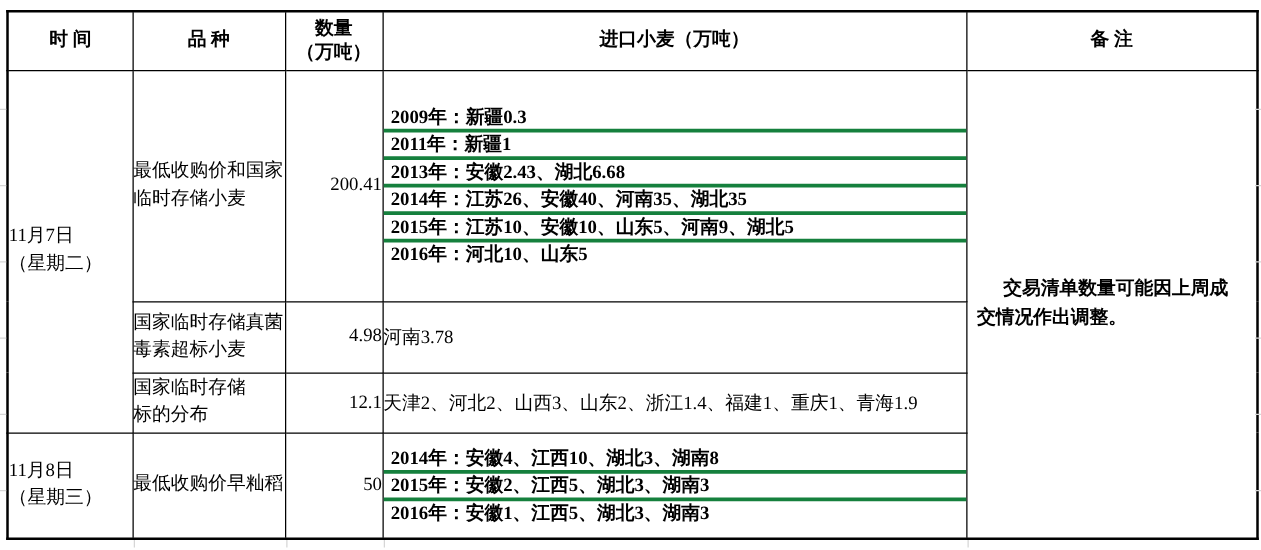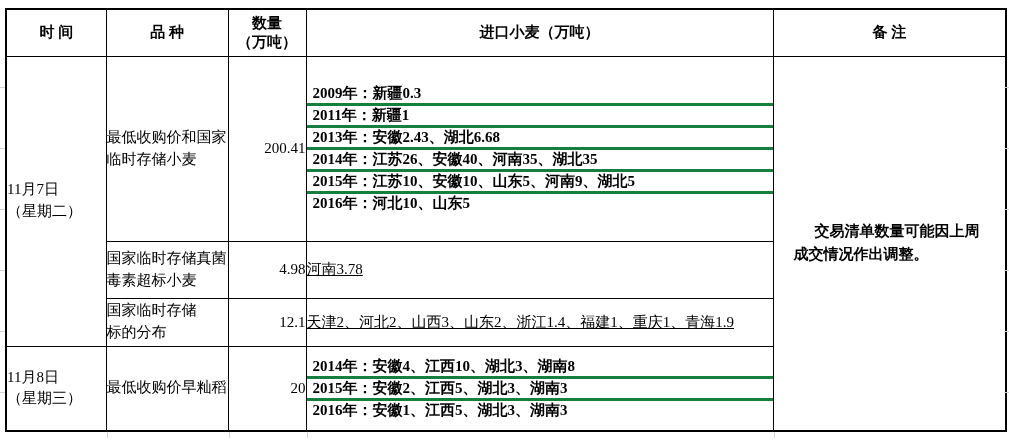--- a/index.html
+++ b/index.html
@@ -44,24 +44,24 @@
   td.dist{padding:0;}
   .subs{display:flex;flex-direction:column;height:100%;}
   .sub{
     flex:1;
     display:flex;
     align-items:center;
     padding-left:6px;
     font-weight:bold;
   }
   .sub + .sub{border-top:3px solid #15803d;}
-  .single{padding-left:6px;text-decoration:underline;}
+  .single{padding-left:6px;}
   td.rem{
     font-weight:bold;
-    padding:0 20px;
+    padding:0 8px;
   }
   td.rem .remtext{
     text-indent:1.4em;
     line-height:1.55;
     text-align:left;
   }
   
   .stub{position:absolute;background:#d6d6d6;}
   .stub.h{height:1px;width:5px;}
   .stub.v{width:1px;height:6px;}
@@ -117,21 +117,21 @@
     <tr class="r3">
       <td class="var">国家临时存储
 标的分布</td>
       <td class="qty">12.1</td>
       <td class="dist single">天津2、河北2、山西3、山东2、浙江1.4、福建1、重庆1、青海1.9</td>
     </tr>
     <tr class="r4">
       <td class="time">11月8日
 （星期三）</td>
       <td class="var">最低收购价早籼稻</td>
-      <td class="qty">20</td>
+      <td class="qty">50</td>
       <td class="dist">
         <div class="subs">
           <div class="sub">2014年：安徽4、江西10、湖北3、湖南8</div>
           <div class="sub">2015年：安徽2、江西5、湖北3、湖南3</div>
           <div class="sub">2016年：安徽1、江西5、湖北3、湖南3</div>
         </div>
       </td>
     </tr>
   </tbody>
 </table>

